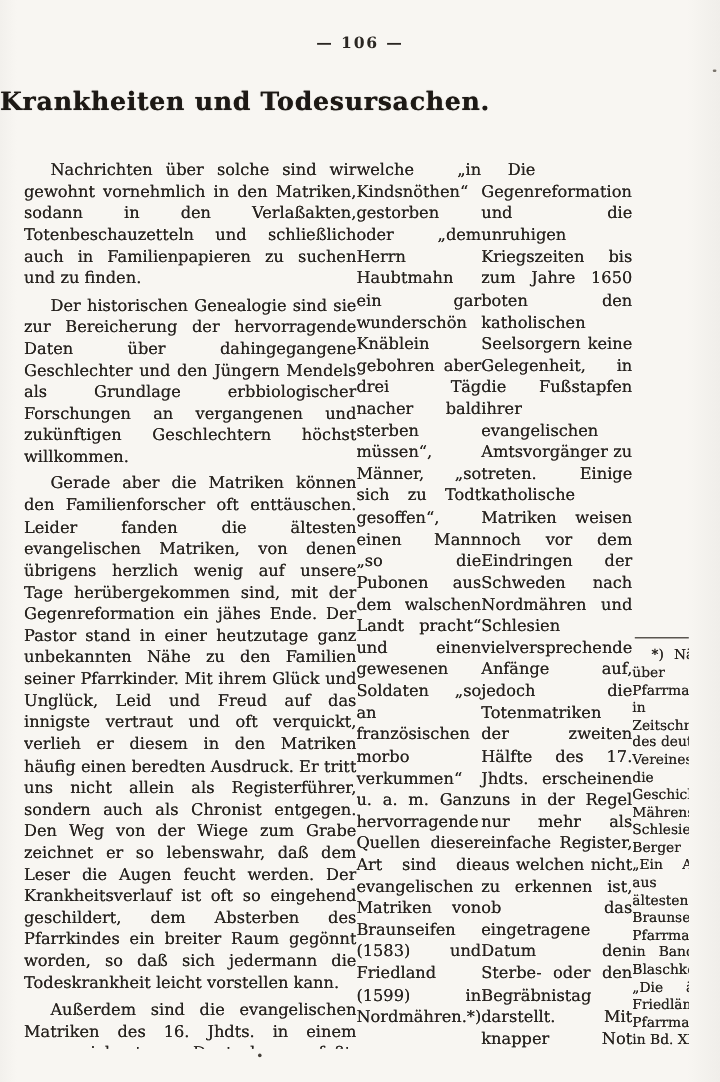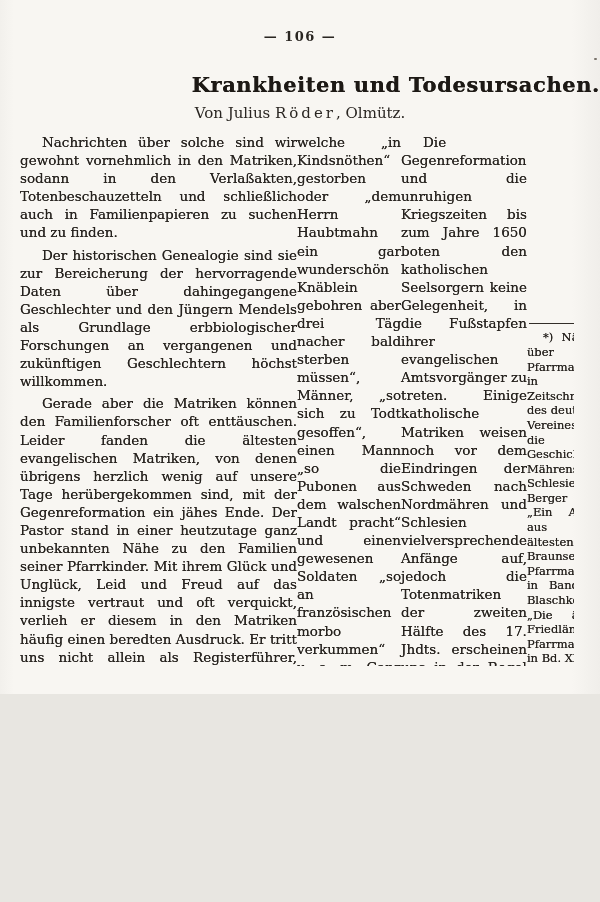--- a/index.html
+++ b/index.html
@@ -1,39 +1,39 @@
 <!DOCTYPE html>
 <html><head>
 <meta charset="utf-8">
 <style>
   html, body { margin: 0; padding: 0; background: #e8e6e1; }
   .page {
     position: relative;
     width: 600px;
-    height: 694px;
+    height: 902px;
     margin: 0 auto;
     background: #f7f5f1;
     background-image: linear-gradient(90deg, #f2f0ec 0, #f8f6f2 14px, #f8f6f2 572px, #f0eeea 600px);
     overflow: hidden;
     color: #26221e;
     font-family: "DejaVu Serif", "Liberation Serif", serif;
   }
   .page-number {
     position: absolute;
     top: 29px; left: 0; right: 0;
     text-align: center;
     font-size: 13px;
     font-weight: bold;
     letter-spacing: 1.5px;
     color: #2a2622;
   }
   .article-title {
     position: absolute;
     top: 72px; left: 0; right: 0;
-    text-align: right;
+    text-align: left;
     font-size: 21px;
     font-weight: bold;
     letter-spacing: 0.6px;
     color: #1d1915;
     text-shadow: 0 0 0.6px #1d1915;
   }
   .byline {
     position: absolute;
     top: 104px; left: 0; right: 0;
     text-align: center;
@@ -89,21 +89,20 @@
 </style>
 </head>
 <body>
 
 <div class="page">
 
   <div class="page-number">— 106 —</div>
 
   <div class="article-title">Krankheiten und Todesursachen.</div>
 
-  <div class="byline"><span>Von Julius </span><span class="spaced">Röder</span><span>, Olmütz.</span></div>
 
   <div class="columns">
 
     <div class="col left">
       <p>Nachrichten über solche sind wir gewohnt vornehmlich in den Matriken, sodann in den Verlaßakten, Totenbeschauzetteln und schließlich auch in Familienpapieren zu suchen und zu finden.</p>
       <p>Der historischen Genealogie sind sie zur Bereicherung der hervorragende Daten über dahingegangene Geschlechter und den Jüngern Mendels als Grundlage erbbiologischer Forschungen an vergangenen und zukünftigen Geschlechtern höchst willkommen.</p>
       <p>Gerade aber die Matriken können den Familienforscher oft enttäuschen. Leider fanden die ältesten evangelischen Matriken, von denen übrigens herzlich wenig auf unsere Tage herübergekommen sind, mit der Gegenreformation ein jähes Ende. Der Pastor stand in einer heutzutage ganz unbekannten Nähe zu den Familien seiner Pfarrkinder. Mit ihrem Glück und Unglück, Leid und Freud auf das innigste vertraut und oft verquickt, verlieh er diesem in den Matriken häufig einen beredten Ausdruck. Er tritt uns nicht allein als Registerführer, sondern auch als Chronist entgegen. Den Weg von der Wiege zum Grabe zeichnet er so lebenswahr, daß dem Leser die Augen feucht werden. Der Krankheitsverlauf ist oft so eingehend geschildert, dem Absterben des Pfarrkindes ein breiter Raum gegönnt worden, so daß sich jedermann die Todeskrankheit leicht vorstellen kann.</p>
       <p>Außerdem sind die evangelischen Matriken des 16. Jhdts. in einem ausgezeichneten Deutsch verfaßt, welches uns die Feststellung zu machen erleichtern hilft, daß schon damals dieselben Bezeichnungen für Krankheiten im Volke bekannt waren wie heute. Wir finden z. B. Kinder „so Tod gebohren“, „an masern unndt blattern gestorben“, Mütter,</p>
     </div>
 

